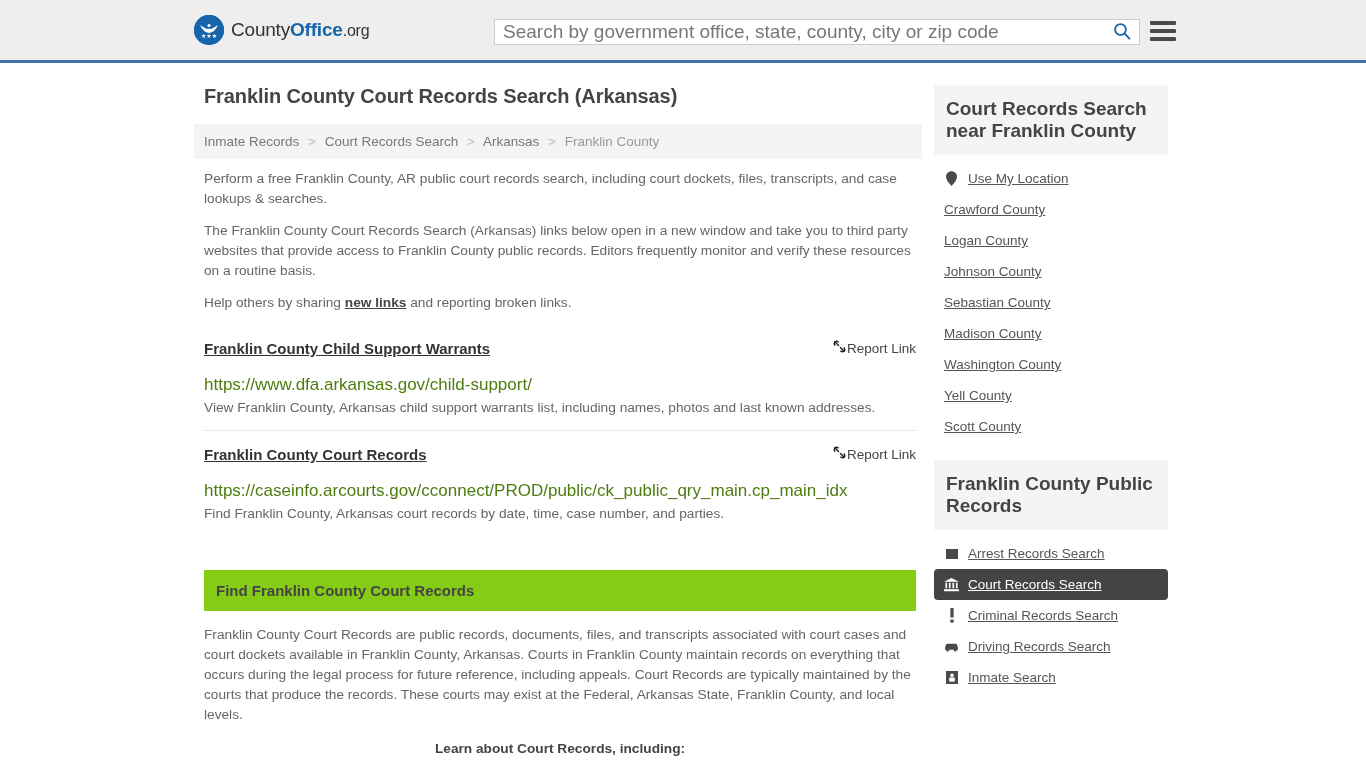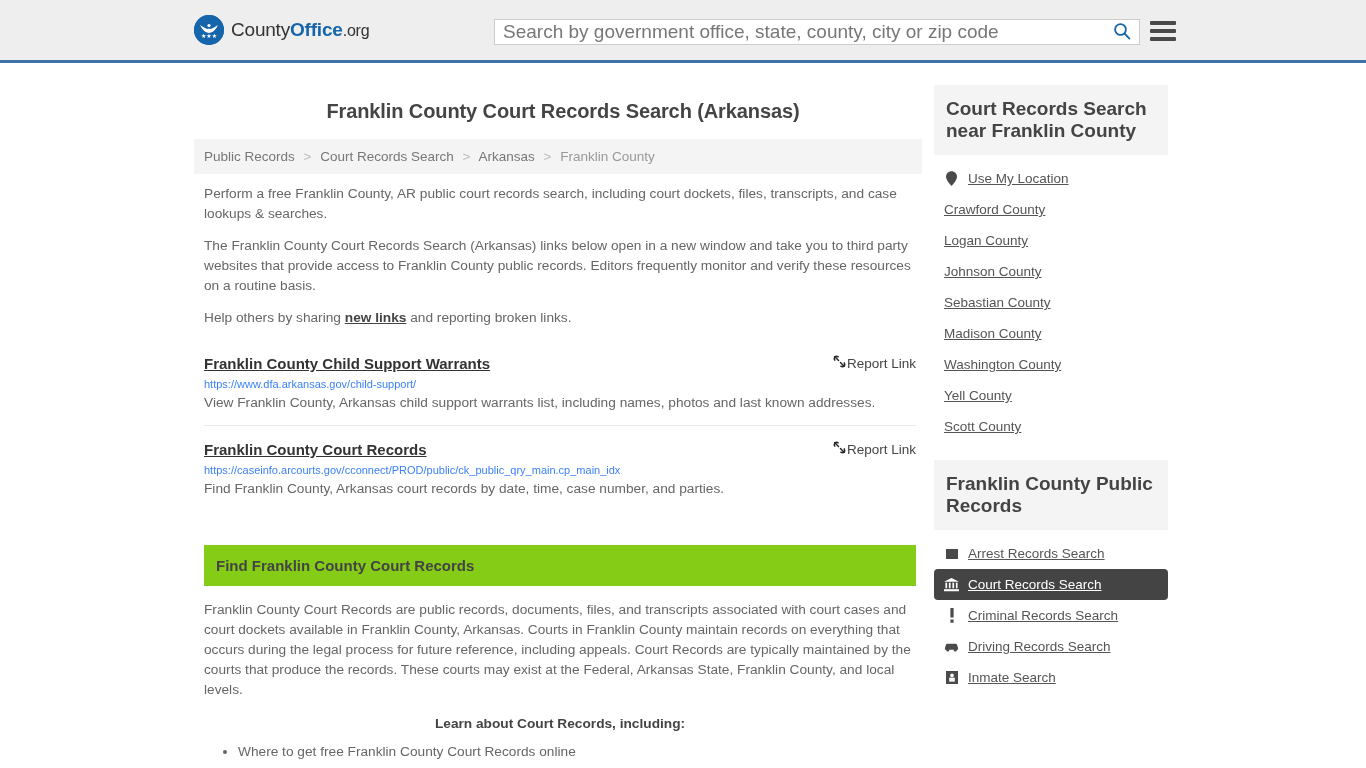--- a/index.html
+++ b/index.html
@@ -110,24 +110,23 @@
   .side-col {
     position: absolute;
     left: 740px;
     top: 0;
     width: 234px;
   }
 
   h1.page-title {
     font-size: 20px;
     color: #444444;
-    margin: 15px 0 16px 10px;
+    margin: 0 0 16px 10px;
     font-weight: bold;
     letter-spacing: -0.1px;
-    text-align: center;
   }
 
   .breadcrumb {
     background: #f4f4f4;
     padding: 10px 10px;
     font-size: 13.5px;
     color: #777777;
     margin-bottom: 10px;
   }
   .breadcrumb a {
@@ -174,23 +173,23 @@
     display: flex;
     align-items: center;
     gap: 0;
     font-size: 13.5px;
     color: #444444;
     cursor: pointer;
     white-space: nowrap;
     margin-left: 16px;
   }
   .result-url {
-    font-size: 11px;
-    color: #3b82f6;
-    margin-top: 6px;
+    font-size: 17px;
+    color: #4d7c0f;
+    margin-top: 18px;
     word-break: break-all;
   }
   .result-desc {
     font-size: 13.7px;
     line-height: 21px;
     color: #666666;
     margin-top: 2px;
   }
 
   
@@ -316,21 +315,21 @@
 
 <div class="page">
   <div class="container">
 
     
     <div class="main-col">
 
       <h1 class="page-title">Franklin County Court Records Search (Arkansas)</h1>
 
       <div class="breadcrumb">
-        <a>Public Records</a>
+        <a>Inmate Records</a>
         <span class="sep">&gt;</span>
         <a>Court Records Search</a>
         <span class="sep">&gt;</span>
         <a>Arkansas</a>
         <span class="sep">&gt;</span>
         <span class="current">Franklin County</span>
       </div>
 
       <div class="intro">
         <p>Perform a free Franklin County, AR public court records search, including court dockets, files, transcripts, and case lookups &amp; searches.</p>

